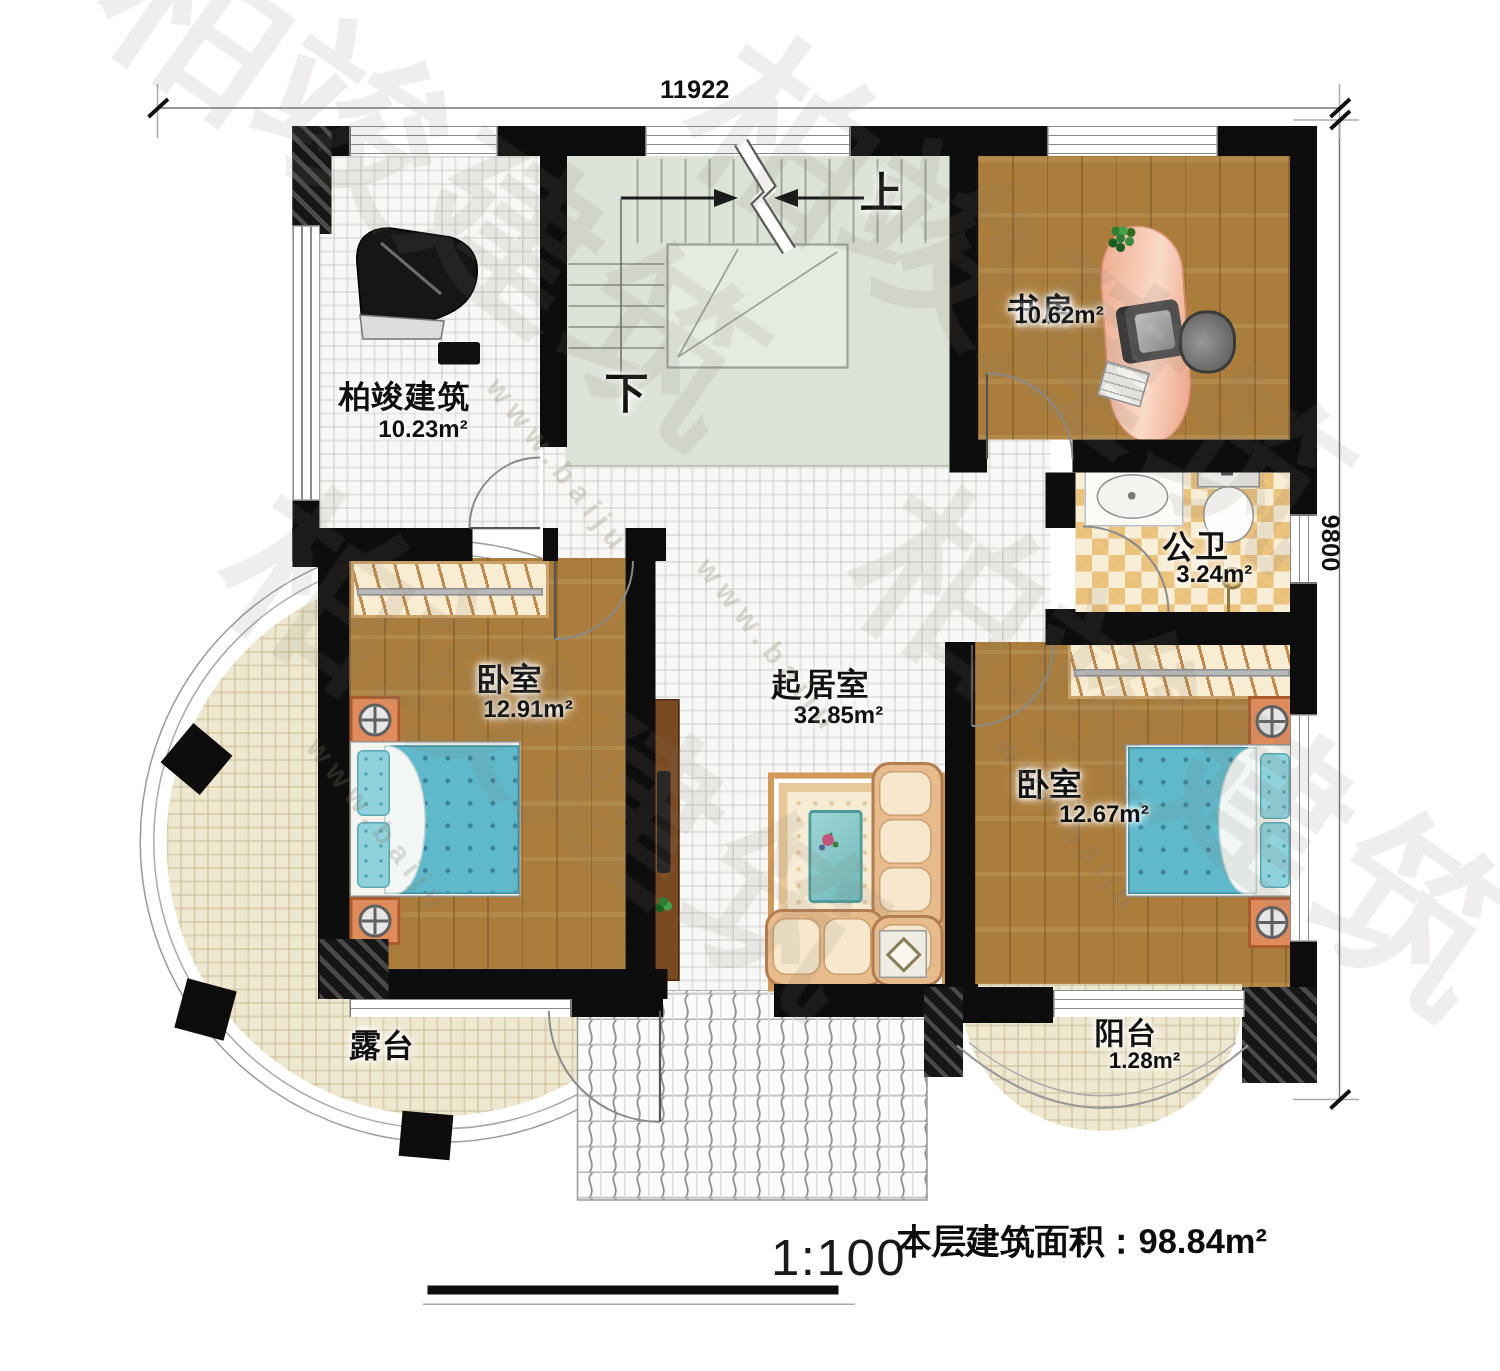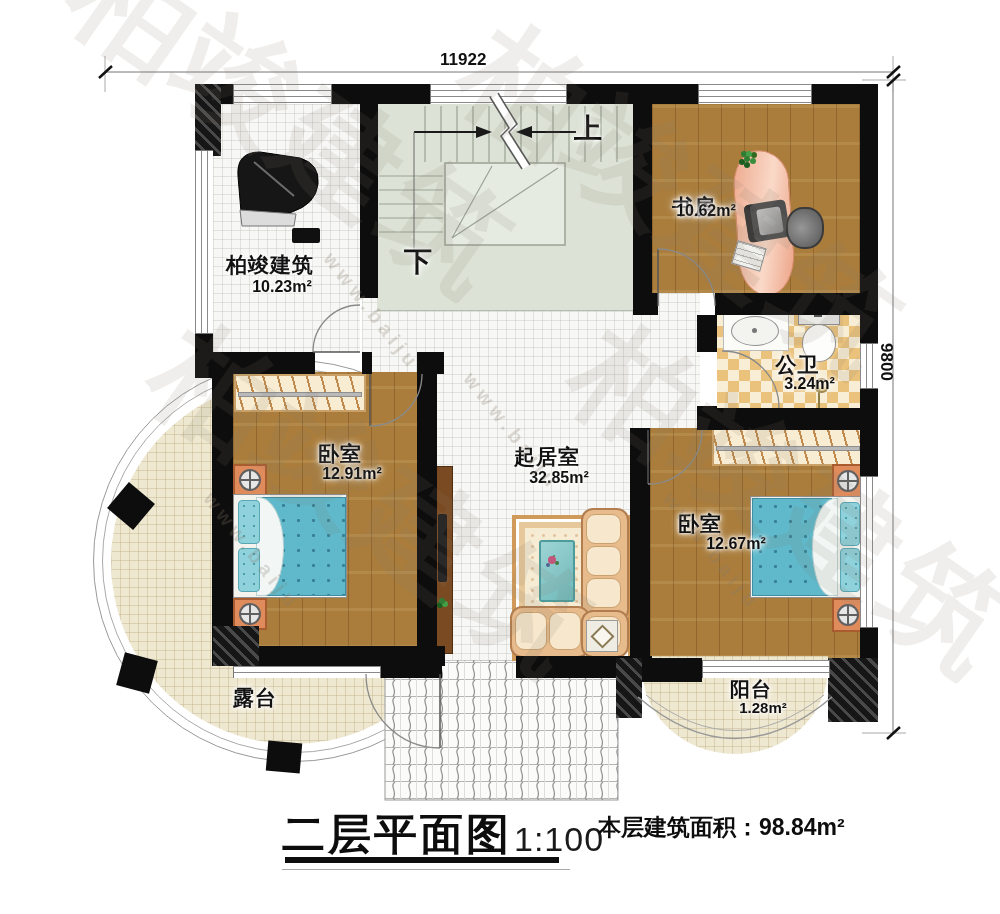--- a/index.html
+++ b/index.html
@@ -271,21 +271,20 @@
 
   <div class="rlabel rname" style="left:701px;top:679px;width:100px;font-size:20px;">阳台</div>
   <div class="rlabel rarea" style="left:701px;top:700px;width:100px;font-size:15px;">1.28m²</div>
 
   <div class="rlabel" style="left:568px;top:114px;width:40px;font-size:28px;">上</div>
   <div class="rlabel" style="left:398px;top:247px;width:40px;font-size:28px;">下</div>
 
   <div class="a" style="left:440px;top:50px;width:104px;font-size:17px;font-weight:700;color:#111;">11922</div>
   <div class="a" style="left:856px;top:352px;width:60px;text-align:center;font-size:17px;font-weight:700;color:#111;transform:rotate(90deg);">9800</div>
 
-  <div class="a" style="left:282px;top:806px;font-size:43px;font-weight:800;letter-spacing:3px;color:#0d0d0d;">二层平面图</div>
   <div class="a" style="left:514px;top:820px;font-size:34px;font-weight:400;color:#1a1a1a;letter-spacing:1px;">1:100</div>
   <div class="a" style="left:285px;top:857px;width:274px;height:6px;background:#0d0d0d;"></div>
   <div class="a" style="left:282px;top:869px;width:288px;height:1px;background:#aaa;"></div>
   <div class="a" style="left:598px;top:812px;font-size:23px;font-weight:600;color:#0d0d0d;">
     <span>本层建筑面积：</span><span>98.84m²</span>
   </div>
 
   <div class="wm" style="left:40px;top:40px;">柏竣建筑</div>
   <div class="wm" style="left:430px;top:120px;">柏竣建筑</div>
   <div class="wm" style="left:120px;top:420px;">柏竣建筑</div>

